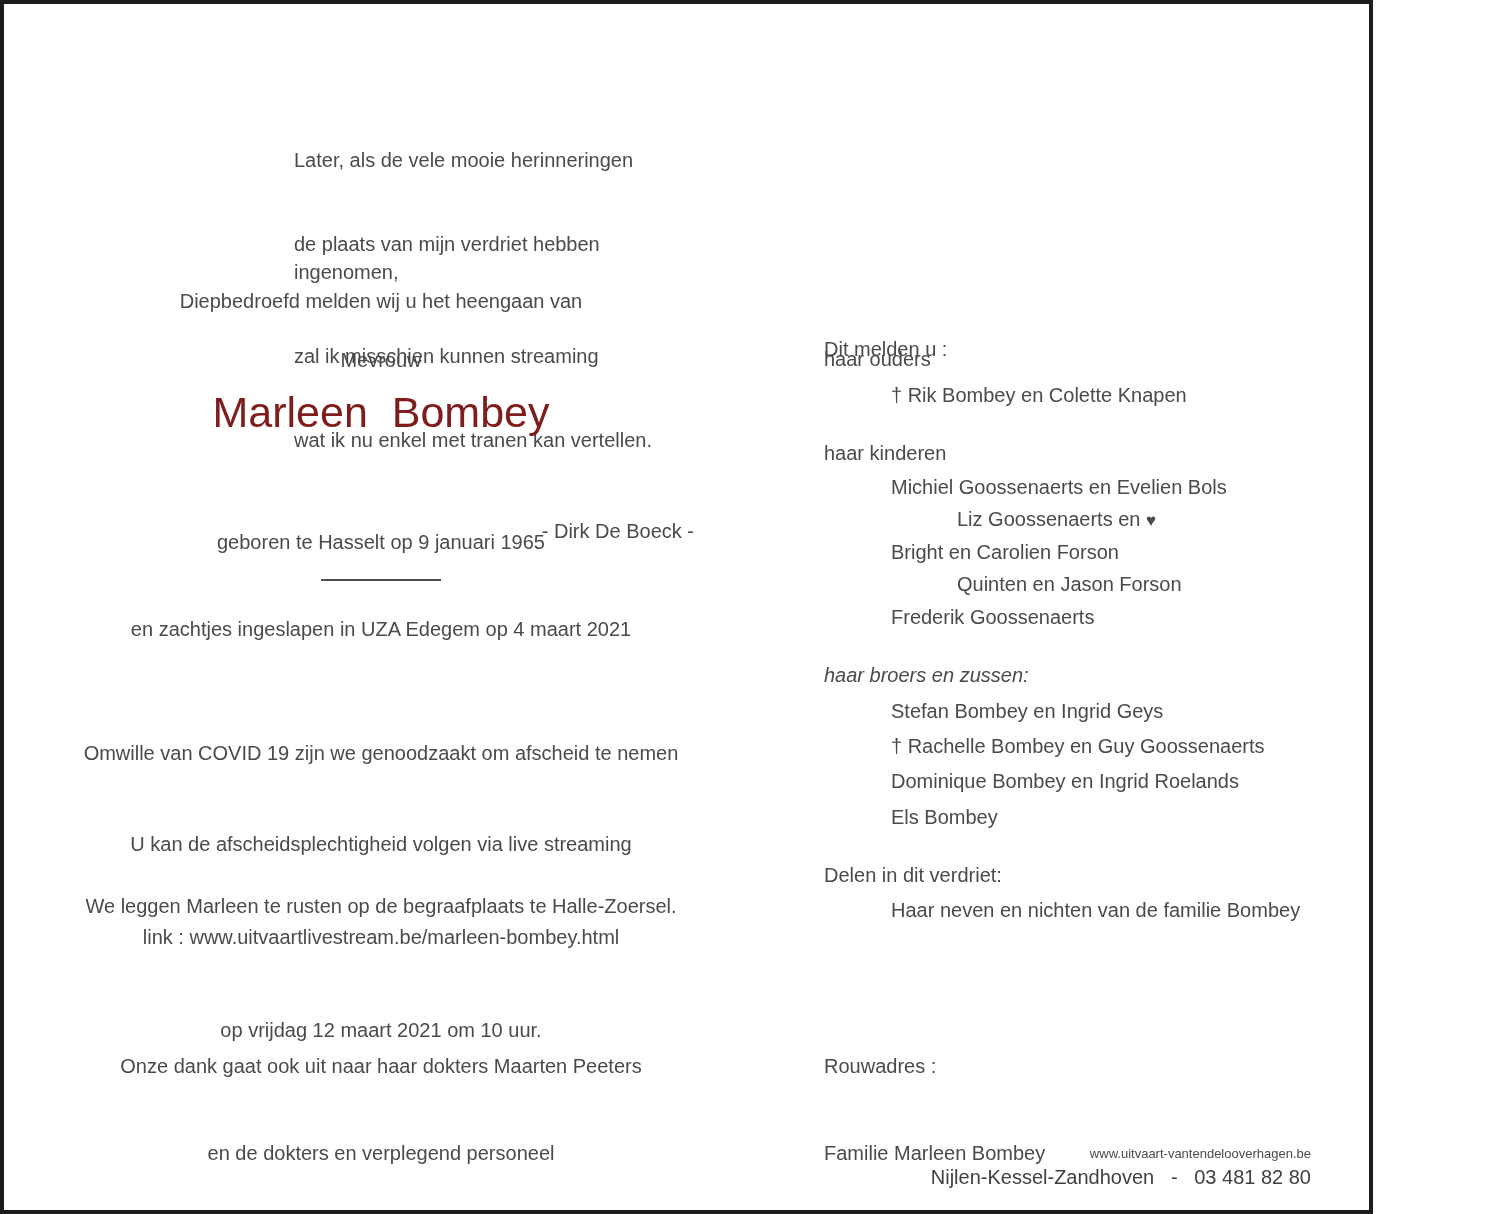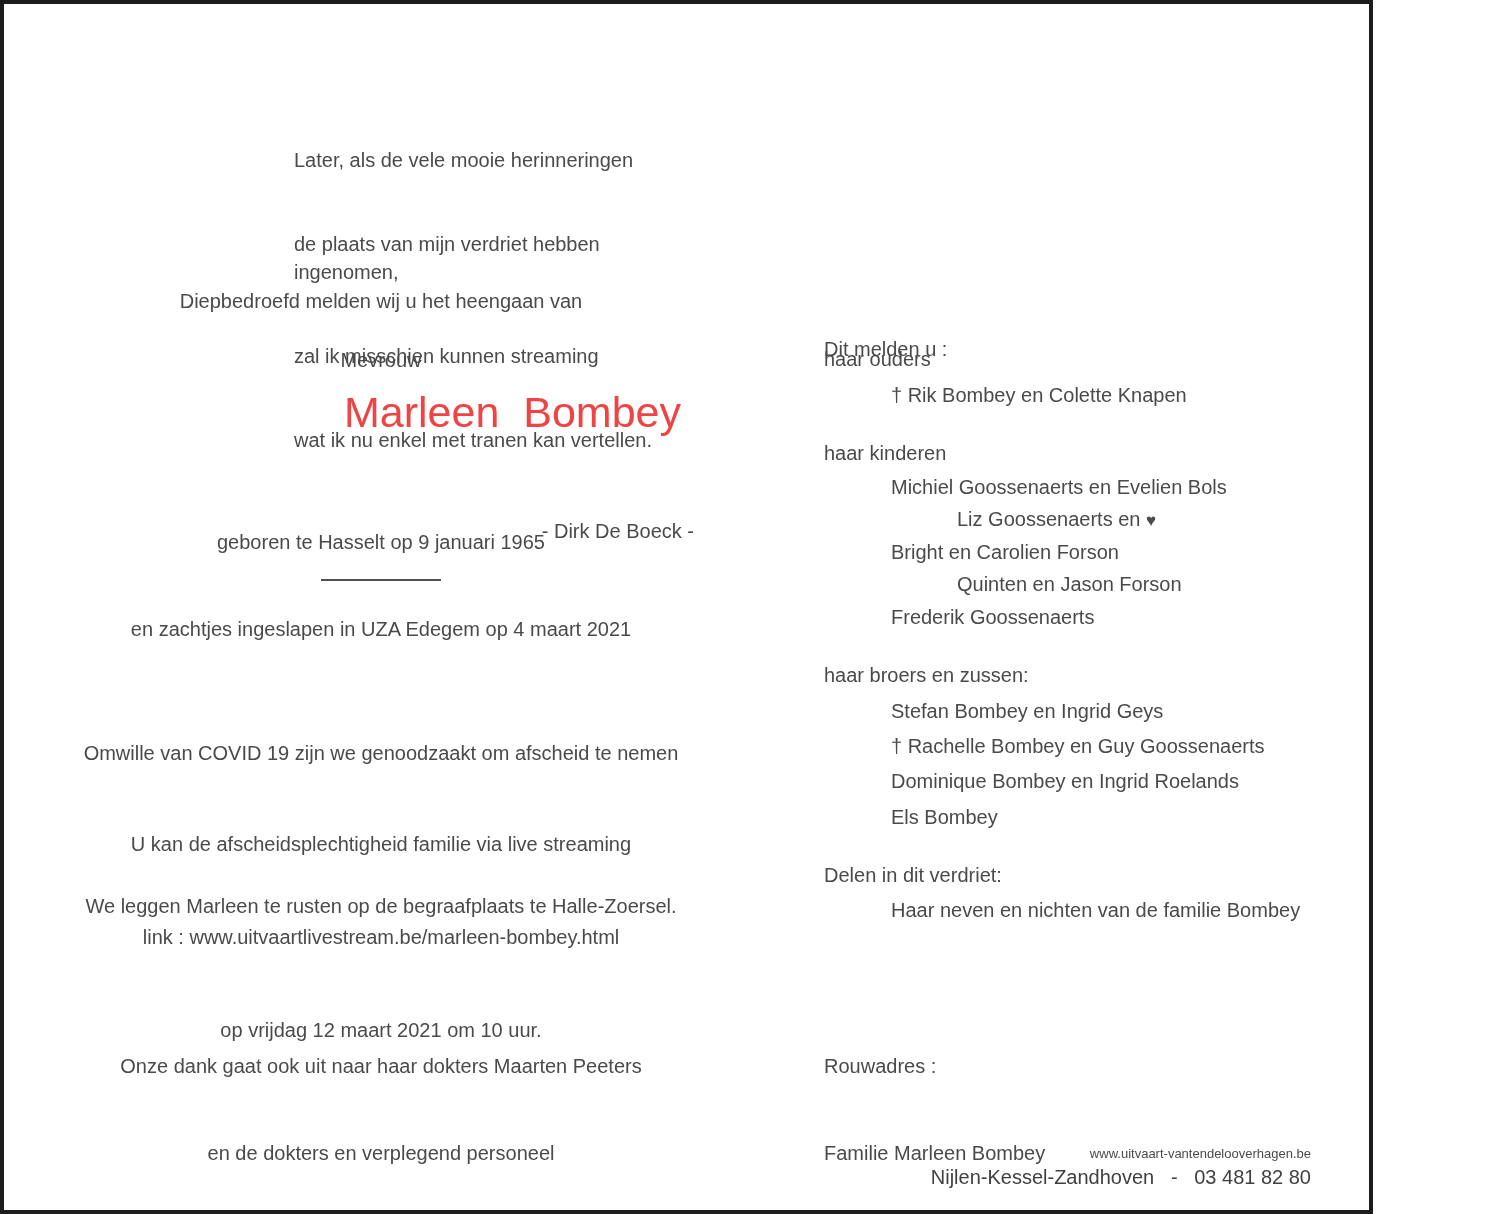--- a/index.html
+++ b/index.html
@@ -17,37 +17,37 @@
   .t { position: absolute; font-size: 20px; white-space: pre-wrap; line-height: 28px; }
 
   
   #quote { top: 86px; left: 290px; width: 400px; text-align: left; }
   #quote-attr { text-align: right; margin-top: 7px; }
 
   
   .lcol { left: 77px; width: 600px; text-align: center; }
   #intro { top: 283px; }
   #salutation { top: 342px; }
-  #name { top: 382px; font-size: 43px; line-height: 52px; color: #ef4444; text-align: right; }
+  #name { top: 382px; font-size: 43px; line-height: 52px; color: #7f1d1d; }
   #birthdeath { top: 466px; line-height: 29px; }
   #divider { position: absolute; top: 575px; left: 317px; width: 120px; height: 0; border-top: 2px solid #4f4f4f; }
   #covid { top: 677px; line-height: 29px; }
   #streaming { top: 763px; line-height: 31px; }
   #burial { top: 888px; }
   #thanks { top: 990px; line-height: 29px; }
 
   
   .r { left: 820px; width: 650px; text-align: left; }
   .i1 { padding-left: 67px; }
   .i2 { padding-left: 133px; }
   #rel-header { top: 283px; margin-top: 48px; }
   #g1l { top: 341px; }  #g1m0 { top: 377px; }
   #g2l { top: 435px; }  #g2m0 { top: 469px; } #g2m1 { top: 501px; }
   #g2m2 { top: 534px; } #g2m3 { top: 566px; } #g2m4 { top: 599px; }
-  #g3l { top: 657px; }  #g3m0 { top: 693px; } #g3m1 { top: 728px; }
+  #g3l { top: 657px; font-style: italic; }  #g3m0 { top: 693px; } #g3m1 { top: 728px; }
   #g3m2 { top: 763px; } #g3m3 { top: 799px; }
   #g4l { top: 857px; }  #g4m0 { top: 892px; }
   #rouw { top: 990px; line-height: 29px; }
 
   .heart { font-size: 17px; }
 
   
   #footer { position: absolute; top: 1139px; right: 58px; text-align: right; }
   #footer-site { font-size: 13px; line-height: 22px; color: #4a4a4a; white-space: pre-wrap; }
   #footer-loc { font-size: 20px; line-height: 20px; margin-top: 2px; color: #404040; white-space: pre-wrap; }
@@ -73,21 +73,21 @@
     <div>en zachtjes ingeslapen in UZA Edegem op 4 maart 2021</div>
   </div>
 
   <div id="divider"></div>
 
   <div class="t lcol" id="covid">
     <div>Omwille van COVID 19 zijn we genoodzaakt om afscheid te nemen</div>
   </div>
 
   <div class="t lcol" id="streaming">
-    <div>U kan de afscheidsplechtigheid familie via live streaming</div>
+    <div>U kan de afscheidsplechtigheid volgen via live streaming</div>
     <div>link : www.uitvaartlivestream.be/marleen-bombey.html</div>
     <div>op vrijdag 12 maart 2021 om 10 uur.</div>
   </div>
 
   <div class="t lcol" id="burial">We leggen Marleen te rusten op de begraafplaats te Halle-Zoersel.</div>
 
   <div class="t lcol" id="thanks">
     <div>Onze dank gaat ook uit naar haar dokters Maarten Peeters</div>
     <div>en de dokters en verplegend personeel</div>
     

